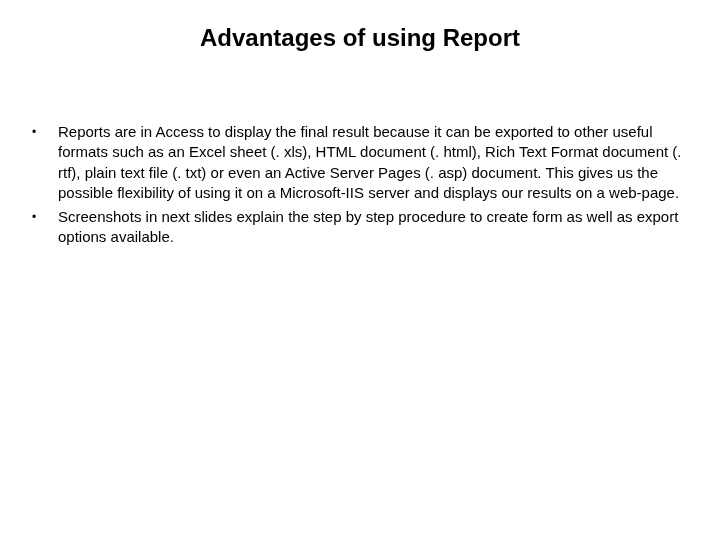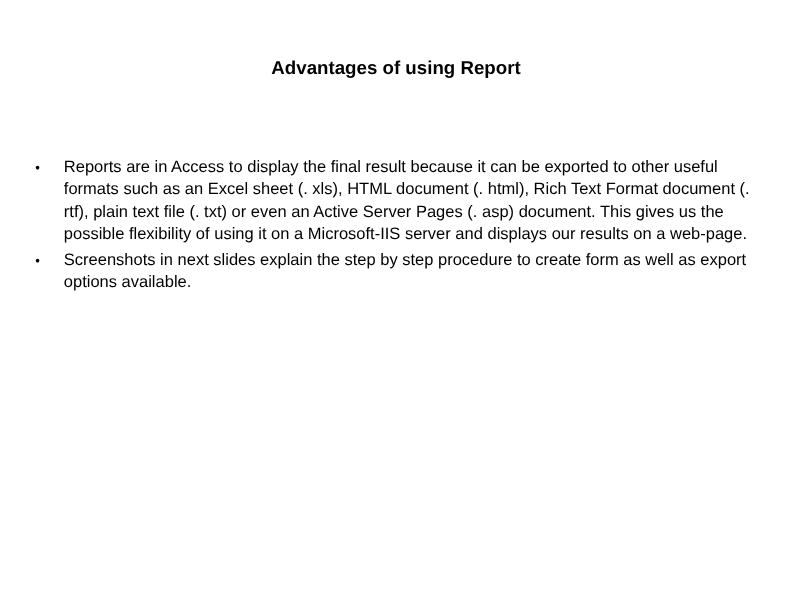--- a/index.html
+++ b/index.html
@@ -12,27 +12,26 @@
       color: #000000;
       box-sizing: border-box;
     }
     .slide {
       width: 100%;
       height: 100%;
       box-sizing: border-box;
     }
     .title {
       font-weight: bold;
-      font-size: 17px;
+      font-size: 24px;
       text-align: center;
       padding-top: 24px;
       padding-bottom: 70px;
       padding-left: 140px;
       padding-right: 140px;
-      margin-top: 28px;
     }
     .content {
       padding-left: 32px;
       padding-right: 32px;
     }
     .bullet-list {
       list-style: none;
       margin: 0;
       padding: 0;
       font-size: 15px;

